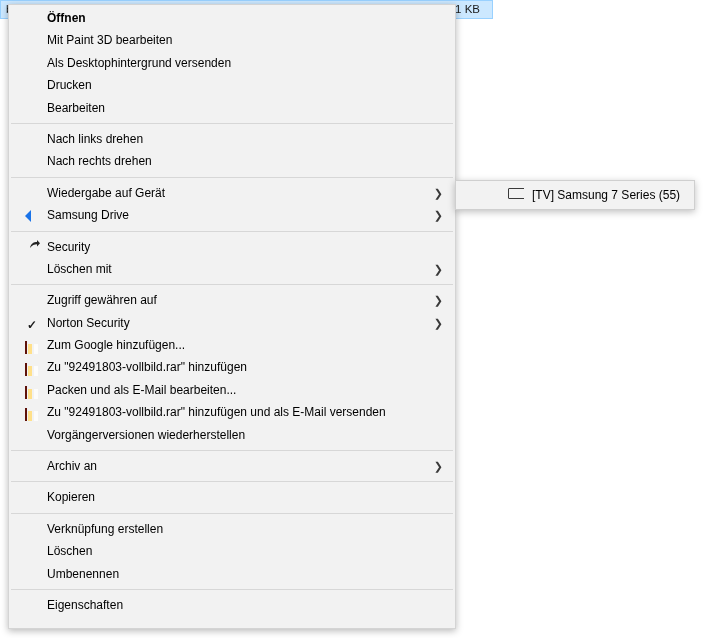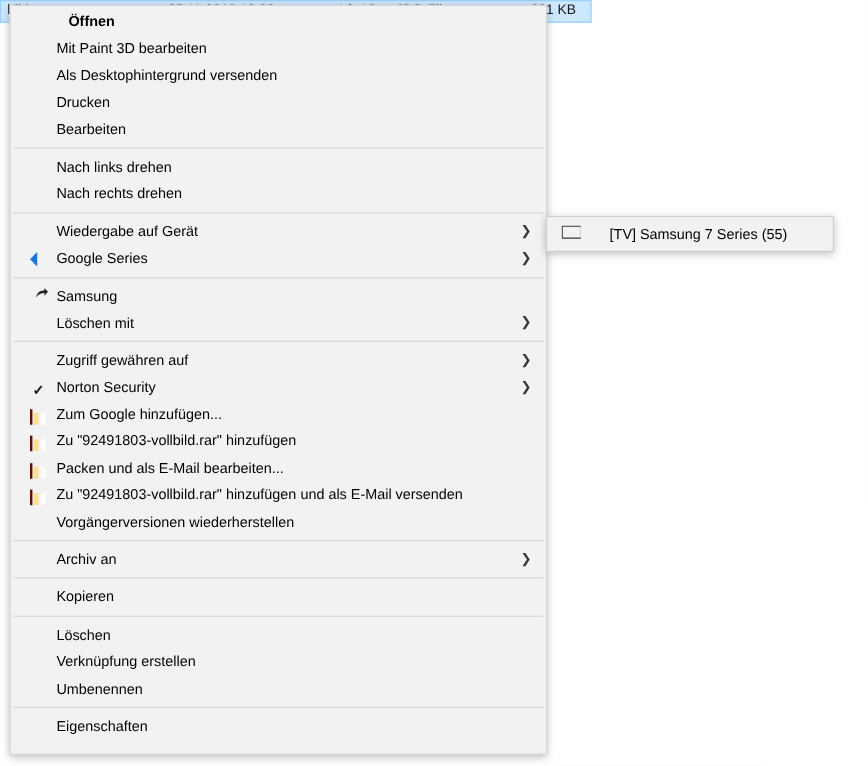--- a/index.html
+++ b/index.html
@@ -72,21 +72,21 @@
 
   .menu-item {
     position: relative;
     height: 22.4px;
     line-height: 22.4px;
     padding-left: 38px;
     padding-right: 26px;
     white-space: nowrap;
     cursor: default;
   }
-  .menu-item.bold .label { font-weight: bold; margin-left: 10px; }
+  .menu-item.bold .label { font-weight: bold; }
   .menu-item .label {
     display: inline-block;
     vertical-align: top;
   }
 
   .sep {
     height: 1px;
     background: #d7d7d7;
     margin: 4px 2px 4px 2px;
   }
@@ -201,23 +201,24 @@
     left: 455px;
     top: 180px;
     width: 240px;
     height: 30px;
     padding: 3px 0;
     background: #f2f2f2;
     border: 1px solid #cfcfcf;
     box-shadow: 0 2px 7px rgba(0,0,0,0.25);
   }
   #submenu .menu-item {
-    padding-left: 52px;
+    padding-left: 36px;
     height: 22px;
     line-height: 22px;
+    margin-left: 40px;
   }
   #submenu .ic { left: 12px; top: 4px; }
 </style>
 </head>
 <body>
 
 <div id="root">
 
   <div class="bg-row">
     <div class="selection"></div>
@@ -259,36 +260,36 @@
     <div class="menu-item">
       <span class="label">Wiedergabe auf Gerät</span>
       <span class="arrow">❯</span>
     </div>
     <div class="menu-item">
       <span class="ic">
         <span class="gdrive">
           <i class="gd-a"></i>
         </span>
       </span>
-      <span class="label">Google Series</span>
+      <span class="label">Samsung Drive</span>
       <span class="arrow">❯</span>
     </div>
 
     <div class="sep"></div>
 
     <div class="menu-item">
       <span class="ic">
         <span class="share-ic">
           
           <svg class="arr" viewBox="0 0 10 9" xmlns="http://www.w3.org/2000/svg">
             <path d="M0 8 C1 3 4 2 7 2 L7 0 L10 3.2 L7 6.4 L7 4.2 C4.5 4.2 2 5 0 8 Z" fill="#222"></path>
           </svg>
         </span>
       </span>
-      <span class="label">Samsung</span>
+      <span class="label">Security</span>
     </div>
     <div class="menu-item">
       <span class="label">Löschen mit</span>
       <span class="arrow">❯</span>
     </div>
 
     <div class="sep"></div>
 
     <div class="menu-item">
       <span class="label">Zugriff gewähren auf</span>
@@ -330,24 +331,24 @@
 
     <div class="sep"></div>
 
     <div class="menu-item">
       <span class="label">Kopieren</span>
     </div>
 
     <div class="sep"></div>
 
     <div class="menu-item">
+      <span class="label">Verknüpfung erstellen</span>
+    </div>
+    <div class="menu-item">
       <span class="label">Löschen</span>
-    </div>
-    <div class="menu-item">
-      <span class="label">Verknüpfung erstellen</span>
     </div>
     <div class="menu-item">
       <span class="label">Umbenennen</span>
     </div>
 
     <div class="sep"></div>
 
     <div class="menu-item">
       <span class="label">Eigenschaften</span>
     </div>

